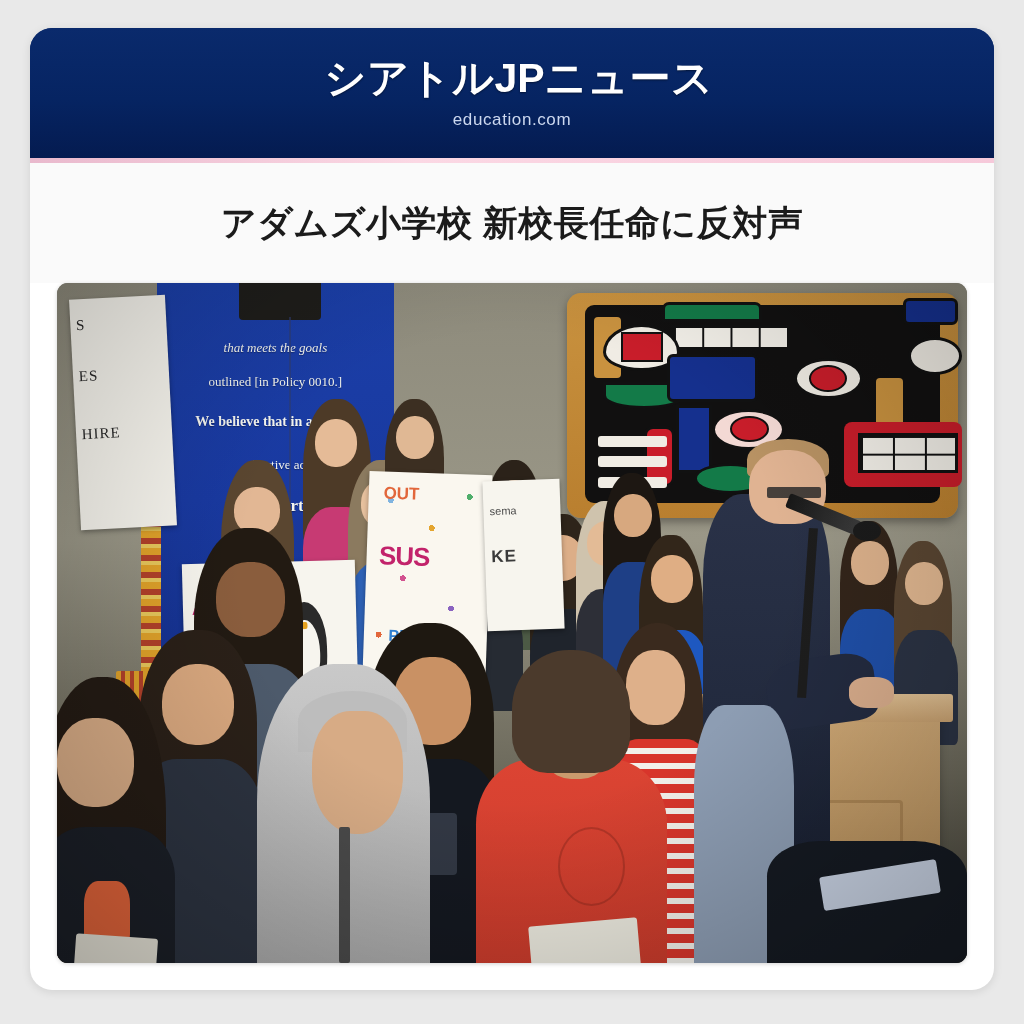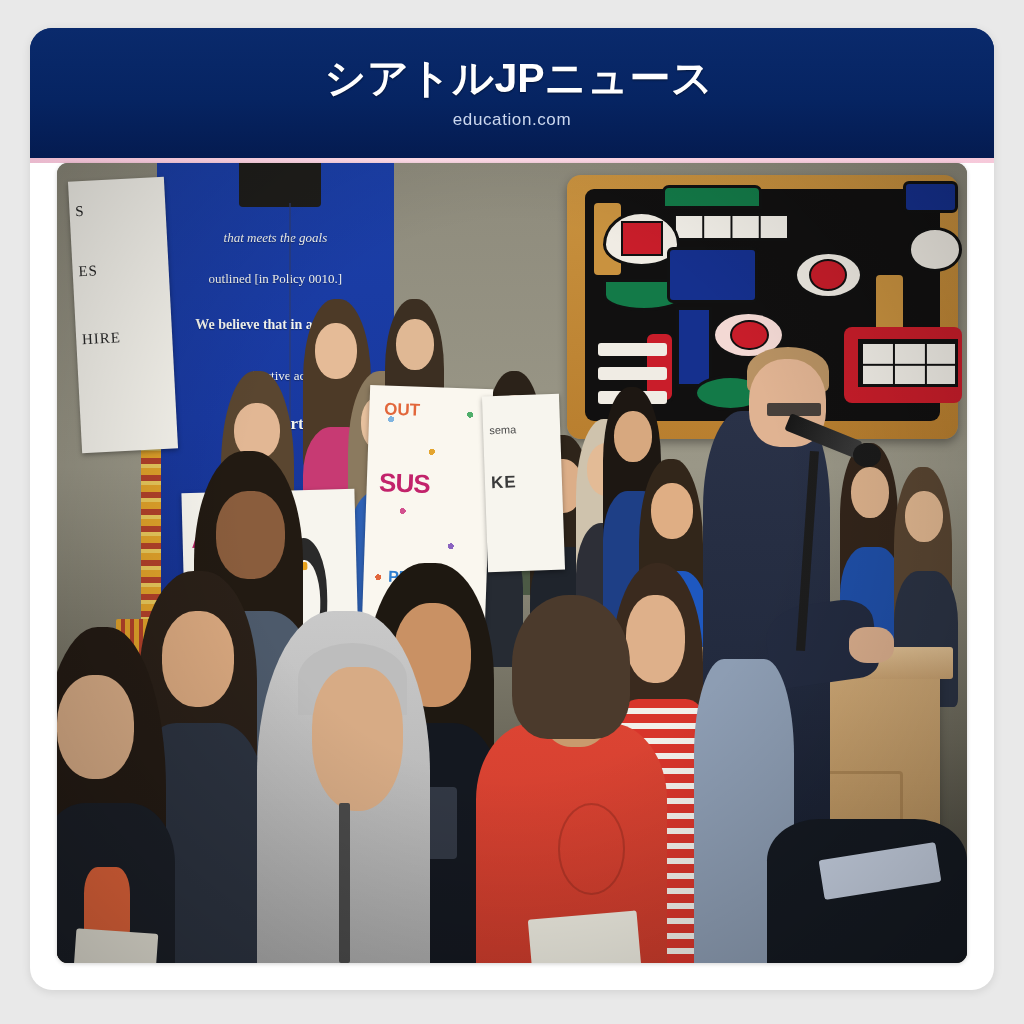--- a/index.html
+++ b/index.html
@@ -315,20 +315,23 @@
 <div id="card">
 
   <div id="masthead">
     <div id="brand">
       <span>シアトル</span><span class="lat">JP</span><span>ニュース</span>
     </div>
     <div id="domain-line">education.com</div>
   </div>
   <div id="accent-rule"></div>
 
+  <div id="headline-band">
+    <h1 id="headline">アダムズ小学校 新校長任命に反対声</h1>
+  </div>
 
   <div id="photo-wrap">
     <div id="photo">
 
       <div class="l wall"></div>
 
       <div class="l banner">
         <div class="txt bt1">education</div>
         <div class="txt bt2">that meets the goals</div>
         <div class="txt bt3">outlined [in Policy 0010.]</div>

